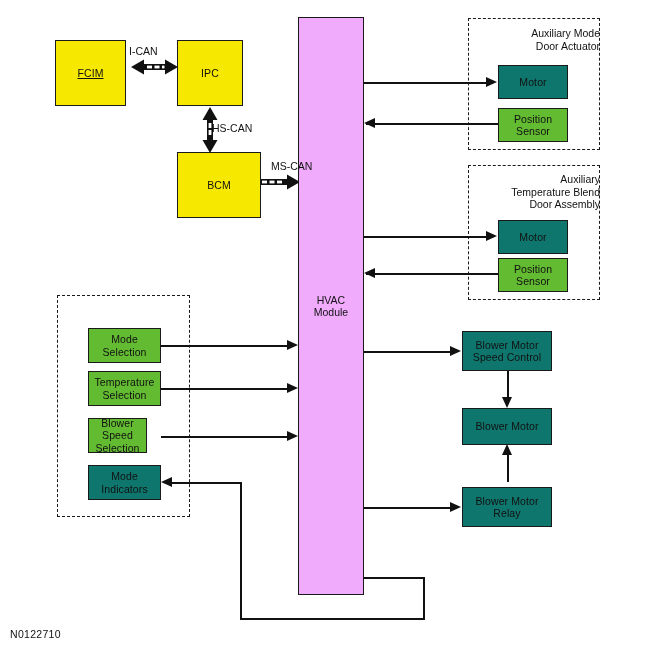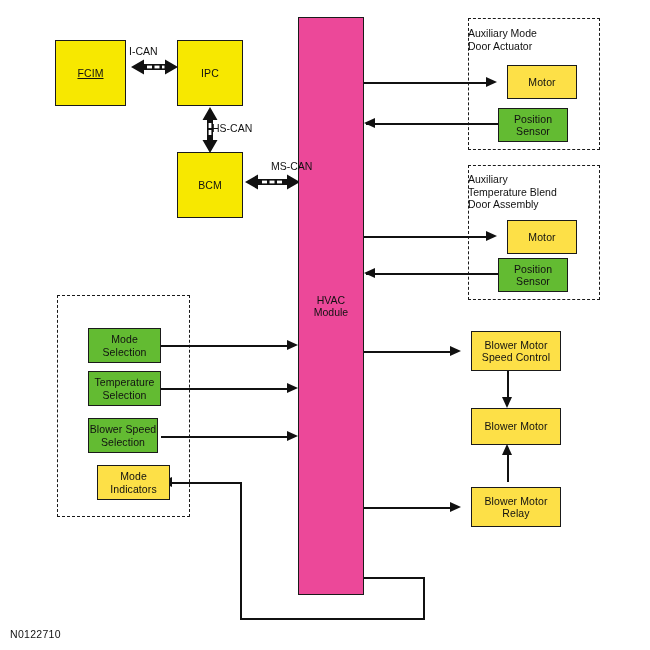--- a/index.html
+++ b/index.html
@@ -14,43 +14,43 @@
     text-align:center;
     color:#111111;
     font-size:10.5px;
     line-height:12.5px;
     letter-spacing:0.1px;
     z-index:6;
   }
   .node span{display:block;white-space:pre-line;}
 
   .yellow{background:#f7e800;}
-  .blue{background:#fde047;margin-left:9px;}
+  .blue{background:#0f766e;}
   .green{background:#63bb32;}
 
   .hvac{
     position:absolute;
-    background:#ec4899;
+    background:#f0abfc;
     border:1.5px solid #1a1a1a;
     box-sizing:border-box;
     z-index:5;
     display:flex;align-items:center;justify-content:center;
     font-size:10.5px;line-height:12.5px;color:#111;text-align:center;
   }
 
   .dashed{
     position:absolute;
     box-sizing:border-box;
     border:1.6px dashed #1a1a1a;
     background:transparent;
     z-index:2;
   }
   .grouplabel{
     position:absolute;
-    text-align:left;
+    text-align:right;
     font-size:10.5px;
     line-height:12.5px;
     color:#111;
     z-index:4;
     white-space:pre-line;
   }
 
   
   .wh{position:absolute;height:0;border-top:2.4px solid #111;z-index:3;}
   .wv{position:absolute;width:0;border-left:2.4px solid #111;z-index:3;}
@@ -155,21 +155,21 @@
   <div class="ar ar-l" style="left:161px;top:476.5px;"></div>
 
   <div class="node yellow" style="left:55px;top:40px;width:71px;height:66px;text-decoration:underline;">
     <span>FCIM</span>
   </div>
 
   <div class="node yellow" style="left:177px;top:40px;width:66px;height:66px;">
     <span>IPC</span>
   </div>
 
-  <div class="node yellow" style="left:177px;top:152px;width:66px;height:66px;">
+  <div class="node yellow" style="left:177px;top:152px;width:84px;height:66px;">
     <span>BCM</span>
   </div>
 
   <div class="hvac" style="left:298px;top:17px;width:66px;height:578px;">
     <span style="white-space:pre-line;">HVAC
 Module</span>
   </div>
 
   <div class="node blue" style="left:498px;top:65px;width:70px;height:34px;">
     <span>Motor</span>
@@ -188,21 +188,21 @@
   </div>
 
   <div class="node green" style="left:88px;top:328px;width:73px;height:35px;">
     <span>Mode
 Selection</span>
   </div>
   <div class="node green" style="left:88px;top:371px;width:73px;height:35px;">
     <span>Temperature
 Selection</span>
   </div>
-  <div class="node green" style="left:88px;top:418px;width:70px;height:35px;text-align:center;">
+  <div class="node green" style="left:88px;top:418px;width:59px;height:35px;text-align:center;">
     <span>Blower Speed
 Selection</span>
   </div>
   <div class="node blue" style="left:88px;top:465px;width:73px;height:35px;">
     <span>Mode
 Indicators</span>
   </div>
 
   <div class="node blue" style="left:462px;top:331px;width:90px;height:40px;">
     <span>Blower Motor

